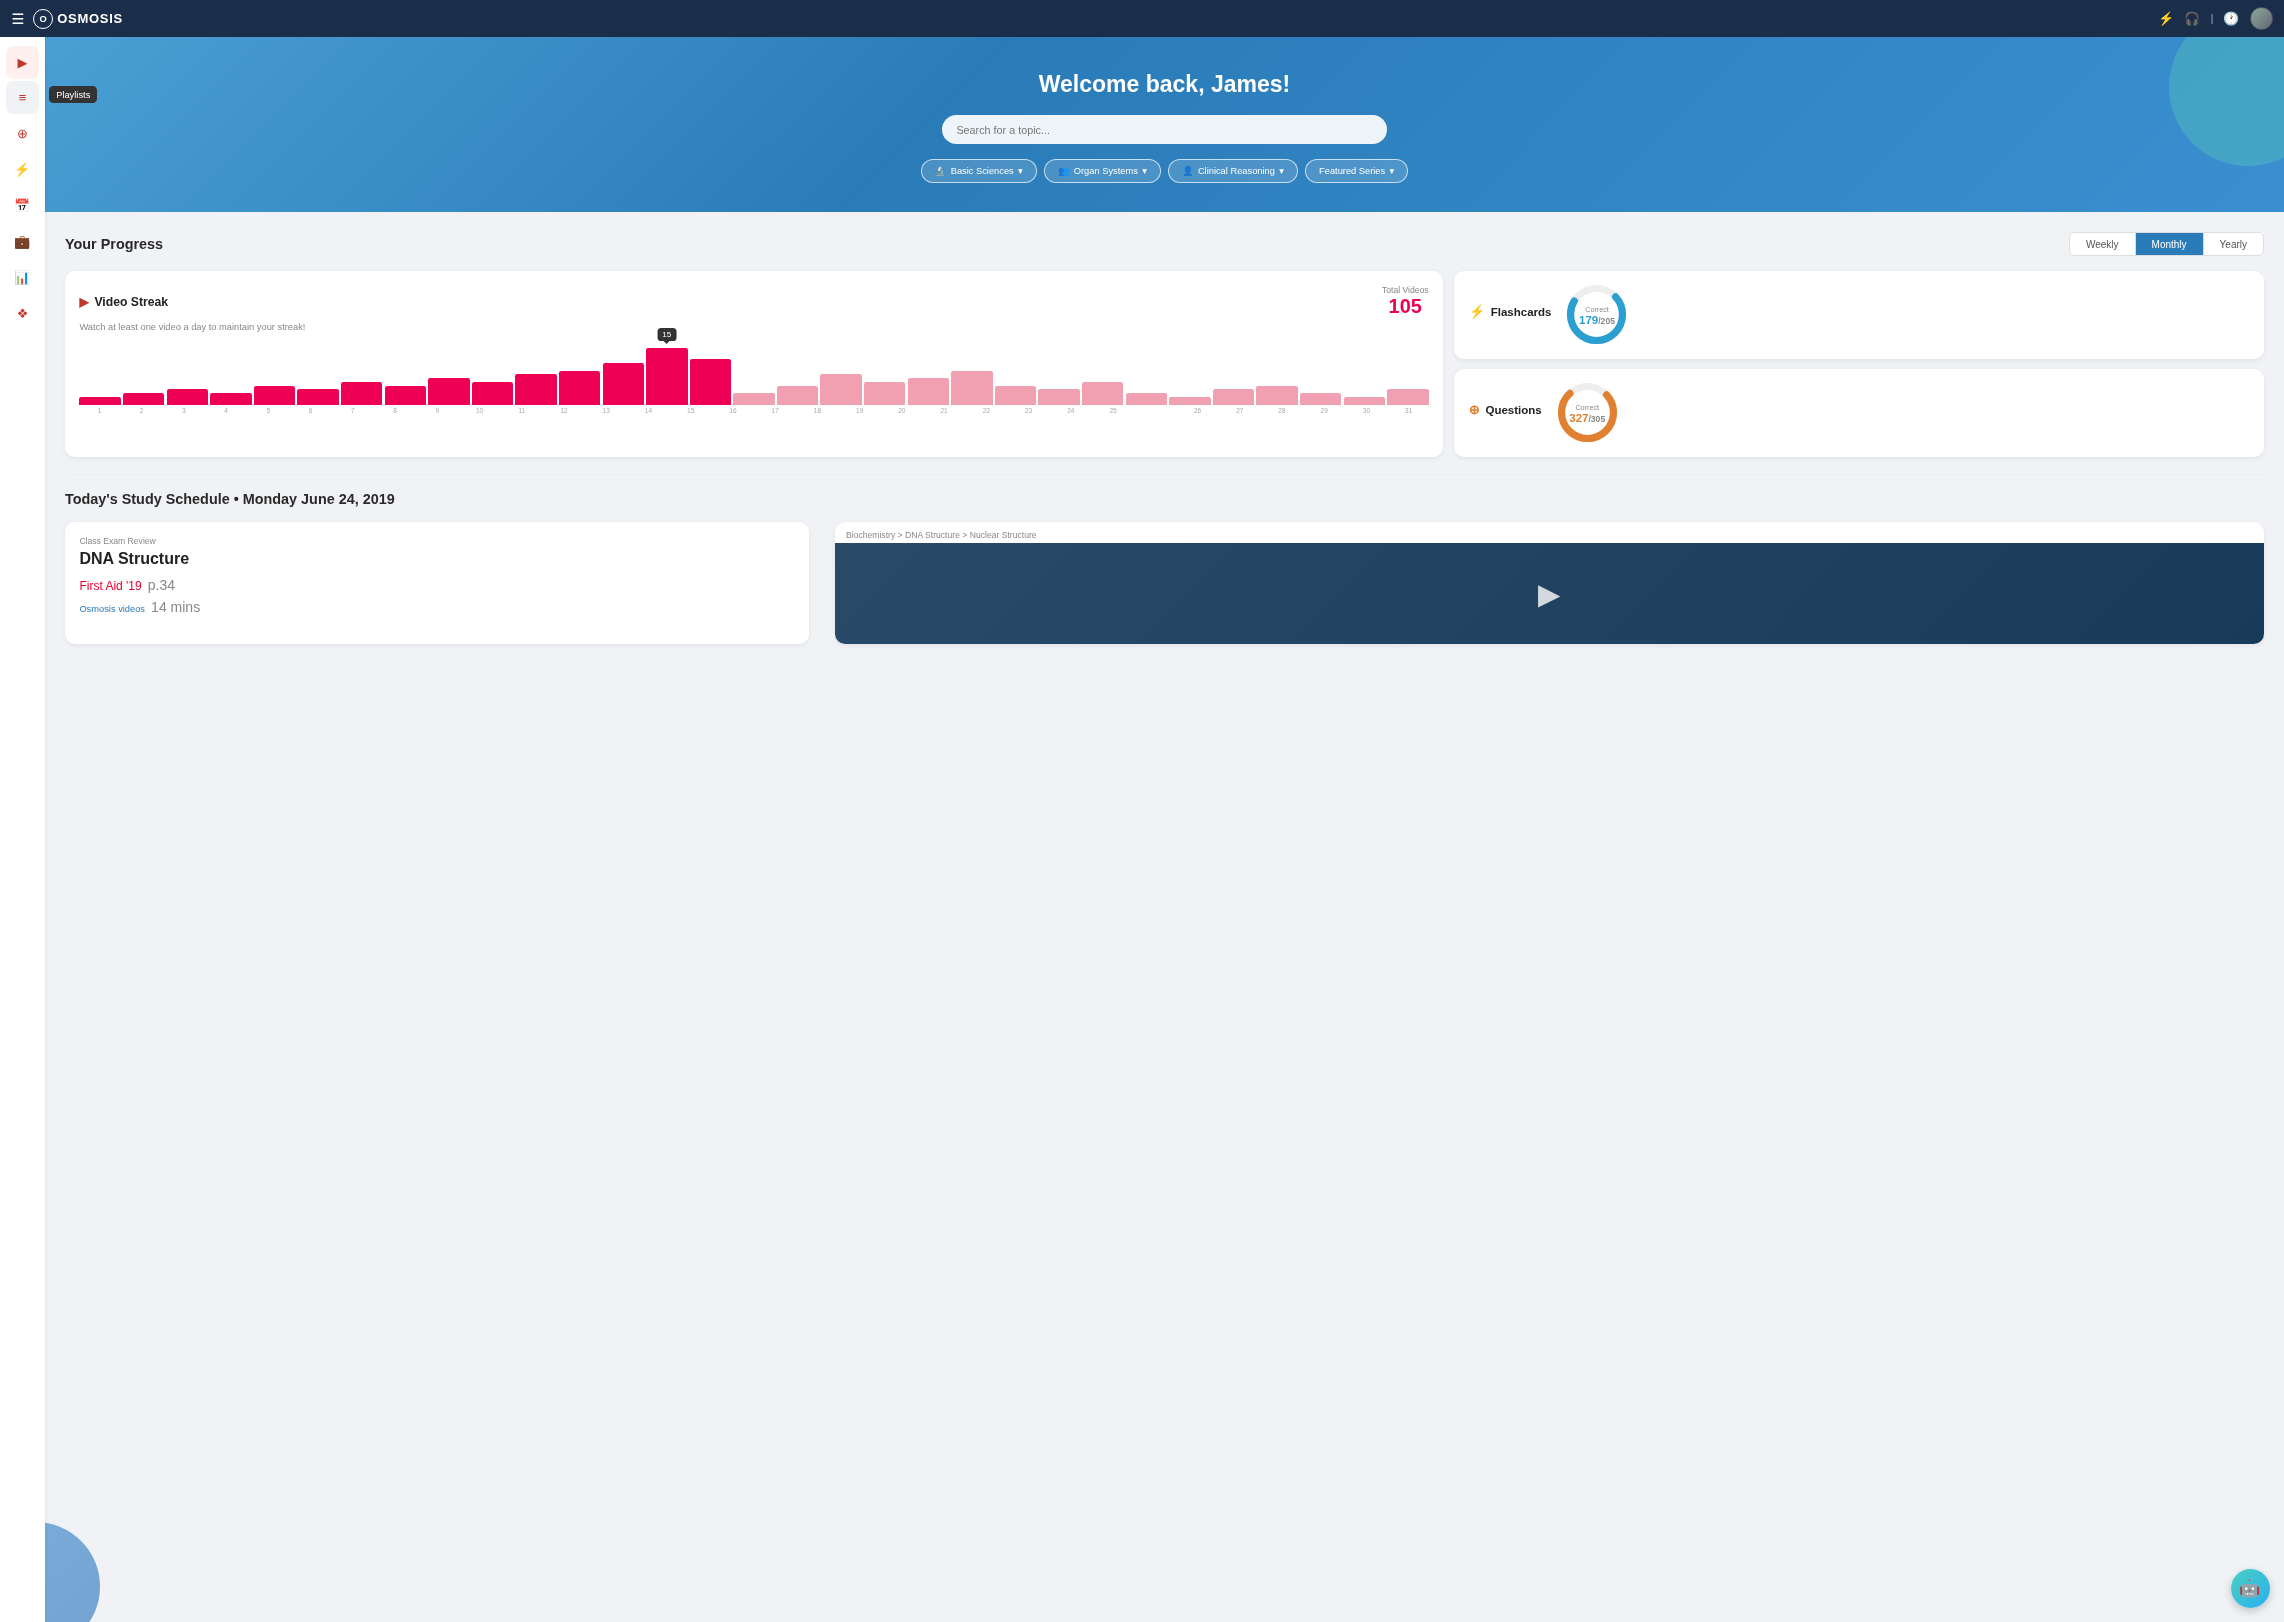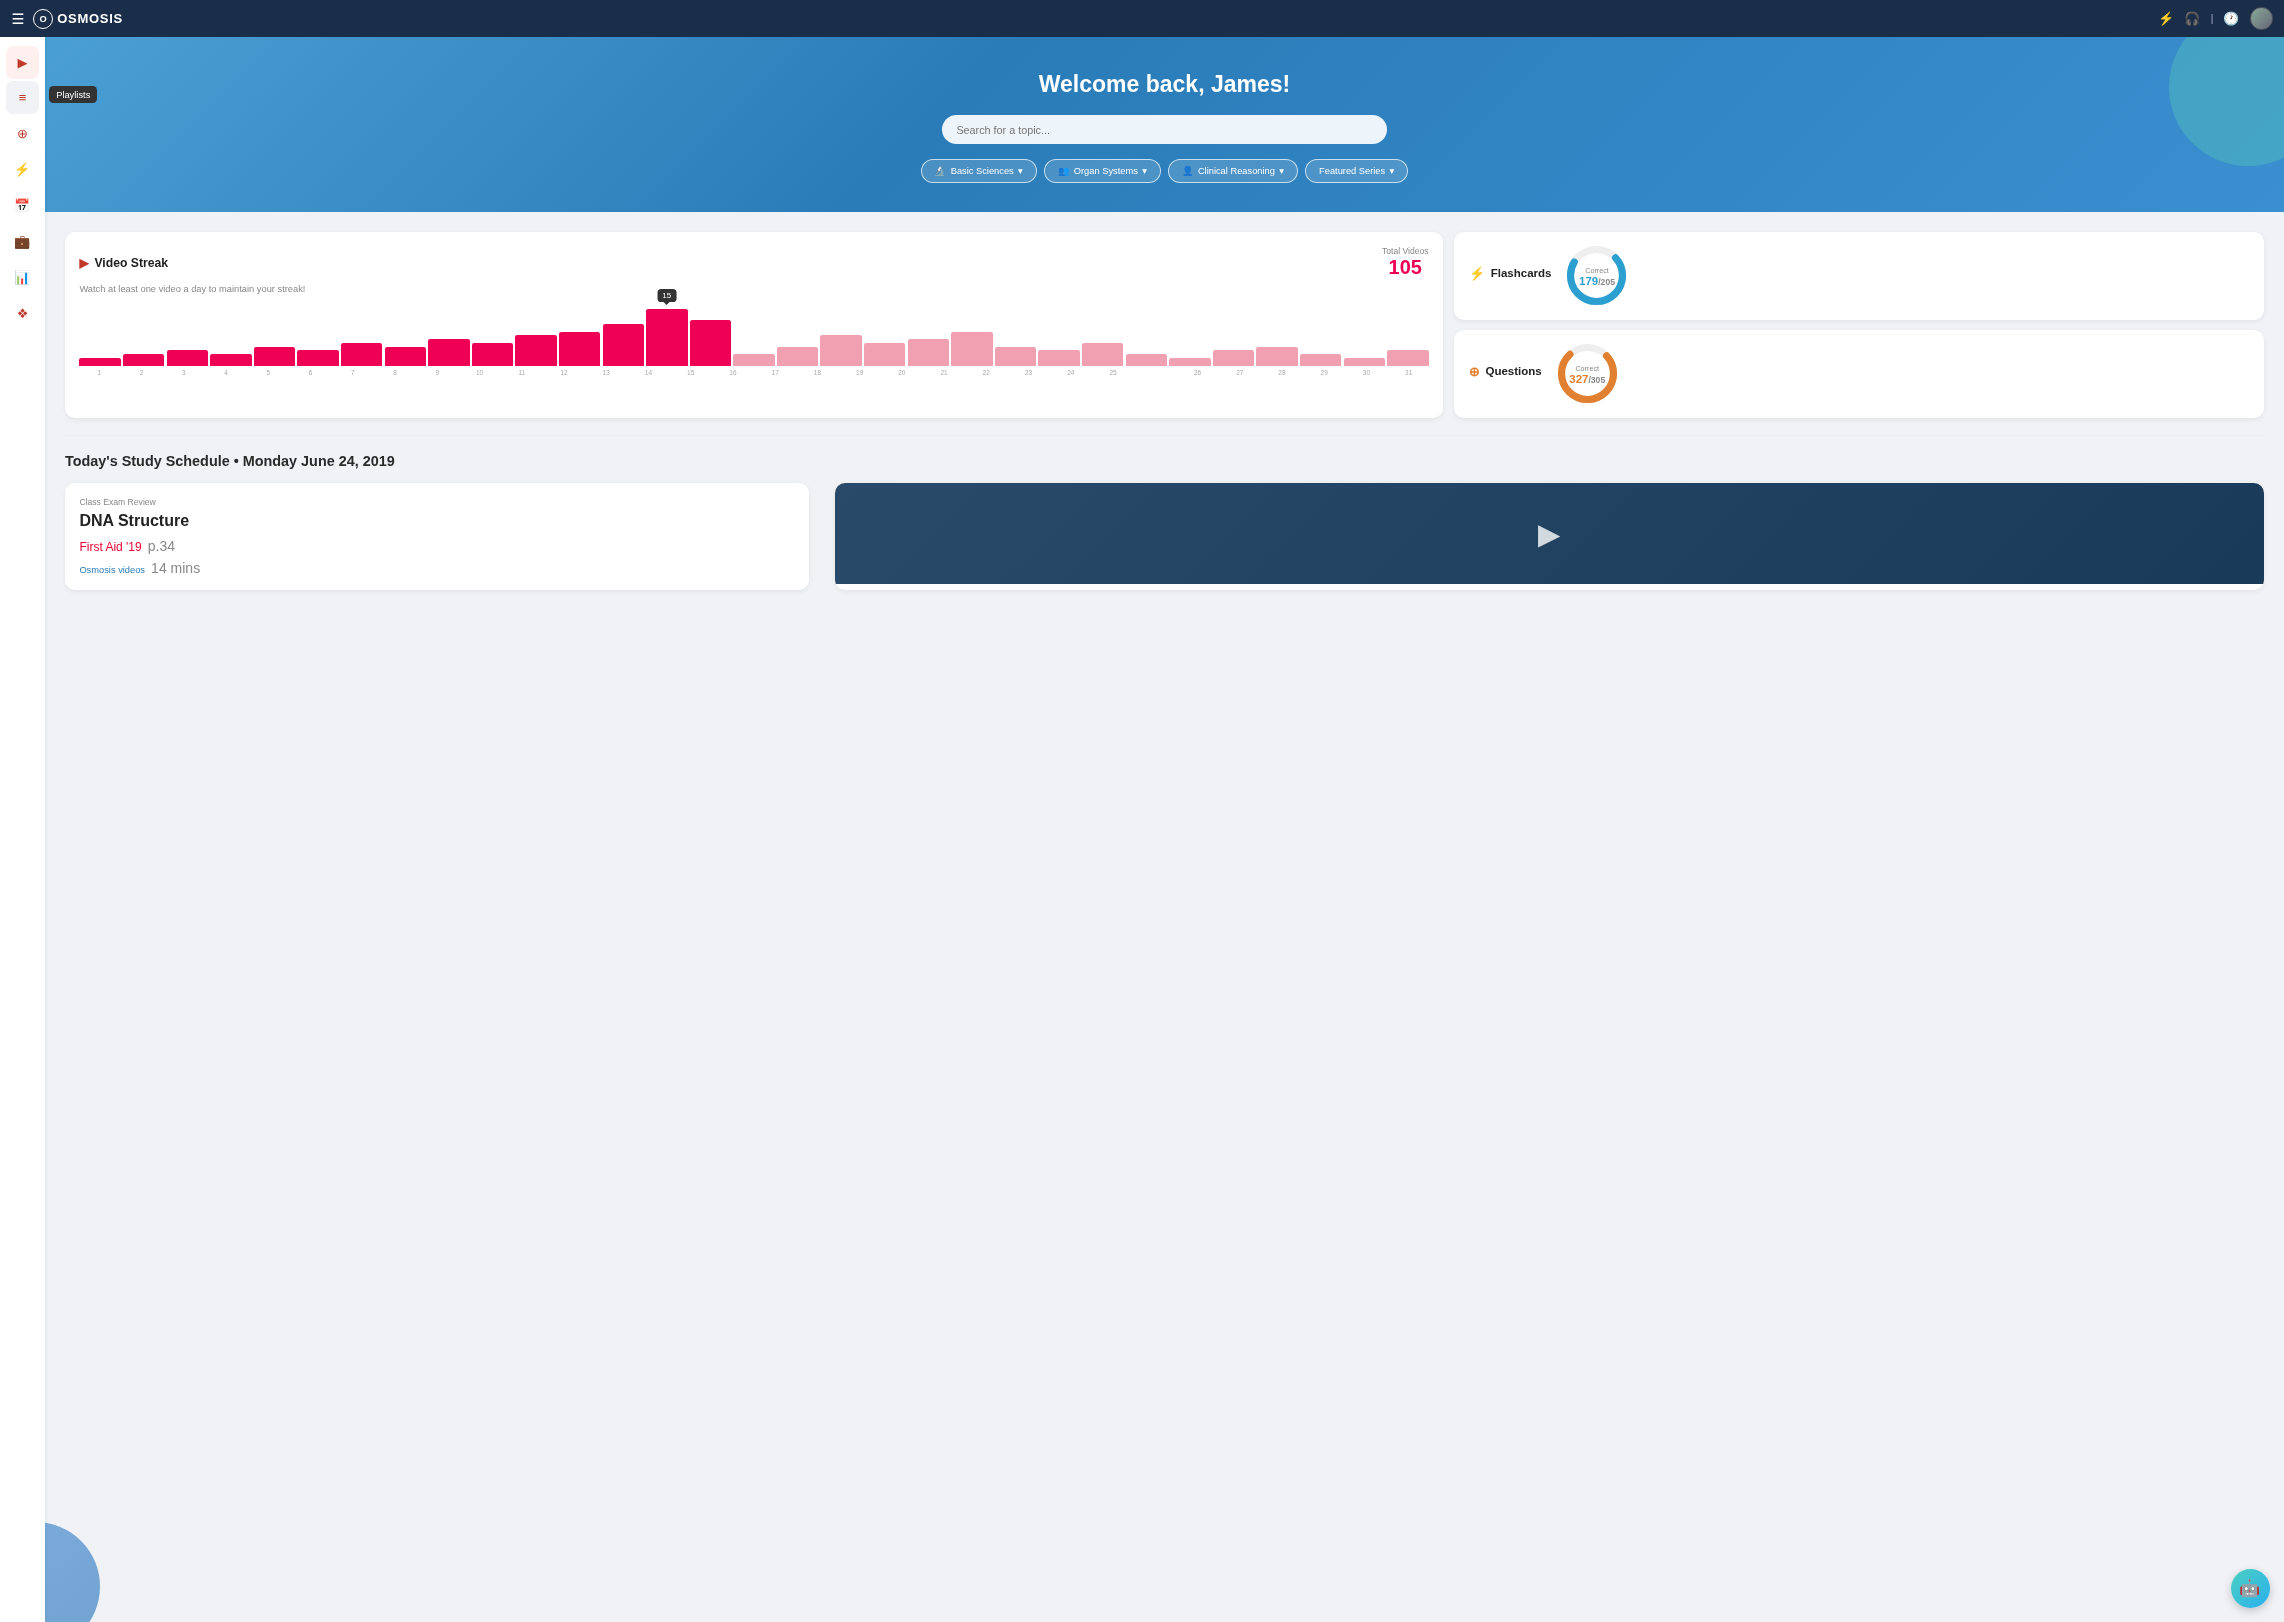--- a/index.html
+++ b/index.html
@@ -249,20 +249,28 @@
       </button>
       <button class="filter-btn">
         <span>Featured Series</span>
         <span>▾</span>
       </button>
     </div>
   </div>
 
   <div class="content">
 
+    <div class="progress-header">
+      <span class="progress-title">Your Progress</span>
+      <div class="period-btns">
+        <button class="period-btn">Weekly</button>
+        <button class="period-btn active">Monthly</button>
+        <button class="period-btn">Yearly</button>
+      </div>
+    </div>
 
     <div class="progress-cards">
 
       <div class="streak-card">
         <div class="streak-header">
           <div class="streak-title">
             <span style="color:#c0392b;">▶</span>
             <span>Video Streak</span>
           </div>
           <div class="total-videos-box">
@@ -404,20 +412,21 @@
           <a class="card-link-red">First Aid '19</a>
           <span class="card-link-meta" style="margin-left:2.9px;">p.34</span>
         </div>
         <div>
           <a class="card-link-blue">Osmosis videos</a>
           <span class="card-link-meta" style="margin-left:2.9px;">14 mins</span>
         </div>
       </div>
 
       <div class="schedule-card-right">
+        <div class="video-breadcrumb">Biochemistry &gt; DNA Structure &gt; Nuclear Structure</div>
         <div class="video-thumbnail">
           <span class="video-play">▶</span>
         </div>
       </div>
 
     </div>
 
   </div>
 </div>
 

